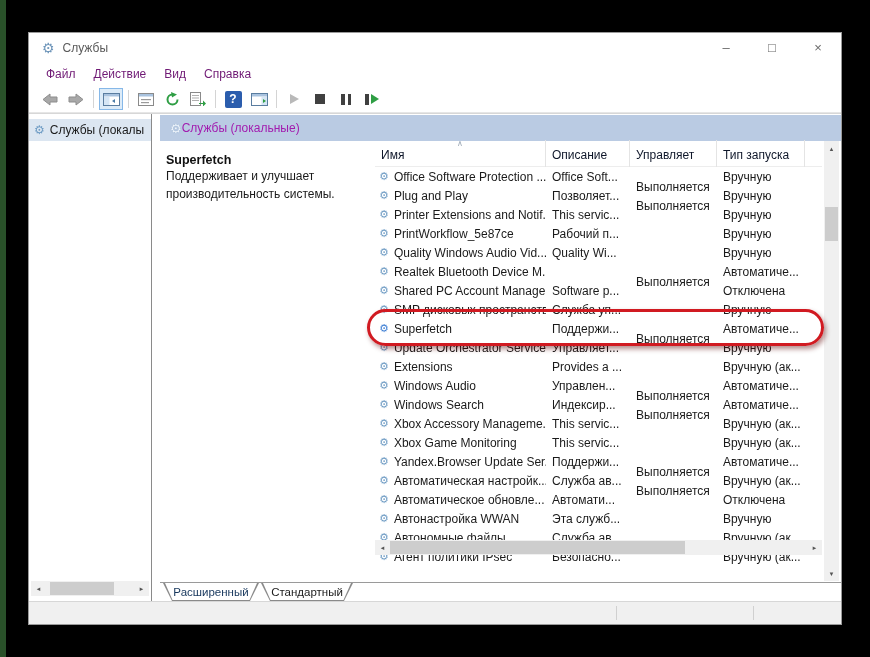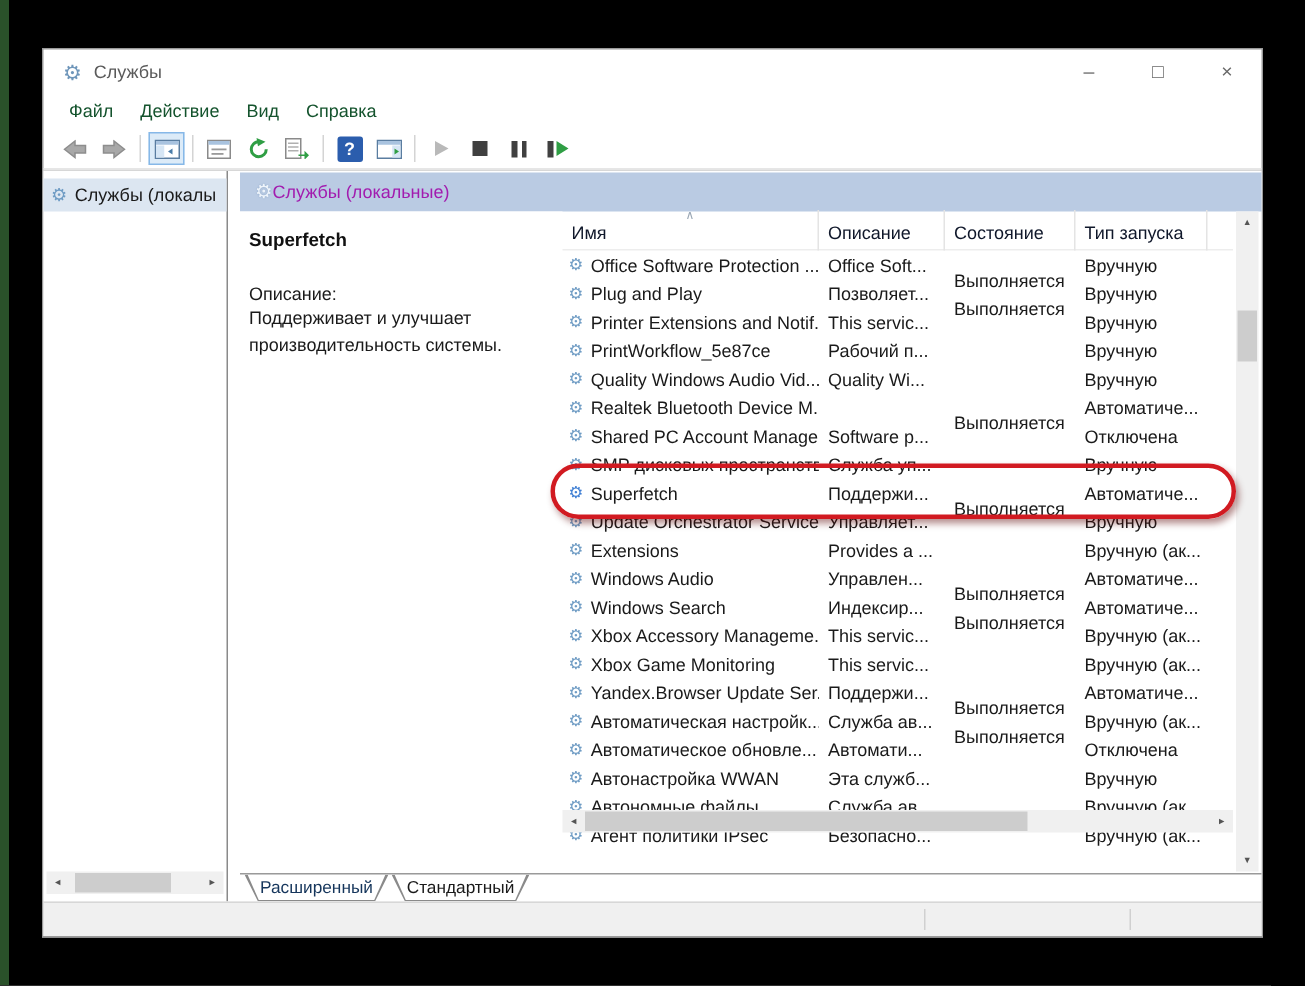--- a/index.html
+++ b/index.html
@@ -10,21 +10,21 @@
 
   
   .titlebar{position:absolute;left:0;top:0;width:100%;height:29px;display:flex;align-items:center;}
   .titlebar .app-icon{margin-left:13px;font-size:14px;color:#6f96ba;line-height:1;}
   .titlebar .title{margin-left:8px;font-size:12px;color:#5a5a5a;}
   .win-controls{margin-left:auto;display:flex;height:100%;}
   .win-btn{width:46px;height:100%;display:flex;align-items:center;justify-content:center;color:#6a6a6a;font-size:13px;}
 
   
   .menubar{position:absolute;left:0;top:29px;width:100%;height:24px;display:flex;align-items:center;padding-left:8px;}
-  .menu-item{padding:0 9px;font-size:12px;color:#14532d;}
+  .menu-item{padding:0 9px;font-size:12px;color:#701a75;}
 
   
   .toolbar{position:absolute;left:0;top:53px;width:100%;height:27px;display:flex;align-items:center;padding-left:8px;border-bottom:1px solid #e6e6e6;}
   .tb-btn{width:24px;height:22px;display:flex;align-items:center;justify-content:center;margin:0 1px;}
   .tb-btn.toggled{background:#dcebf8;border:1px solid #86b8e8;}
   .tb-sep{width:1px;height:18px;background:#d4d4d4;margin:0 4px;}
   .play-tri{width:0;height:0;border-left:9px solid #b9b9b9;border-top:5.5px solid transparent;border-bottom:5.5px solid transparent;}
   .stop-sq{width:10px;height:10px;background:#404040;}
   .pause-bars{display:flex;gap:3px;}
   .pause-bars i{width:3.5px;height:11px;background:#404040;}
@@ -220,30 +220,29 @@
 
       <div class="right-panel">
 
         <div class="panel-header" style="background: rgb(186, 203, 227);">
           <span class="gear">⚙</span>
           <span class="ph-title">Службы (локальные)</span>
         </div>
 
         <div class="detail-pane">
           <div class="svc-name">Superfetch</div>
-          <div class="svc-desc-label">Описание:</div>
           <div class="svc-desc">Поддерживает и улучшает производительность системы.</div>
         </div>
 
         <div class="table-pane">
           <div class="thead">
             <span class="sort-mark">∧</span>
             <span class="th c0">Имя</span>
             <span class="th c1">Описание</span>
-            <span class="th c2">Состояние</span>
+            <span class="th c2">Управляет</span>
             <span class="th c3">Тип запуска</span>
           </div>
           <div class="tbody">
   <div class="trow">
     <span class="cell c-name">
                   <span class="row-gear">⚙</span>
                   <span class="nm">Office Software Protection ...</span>
                 </span>
     <span class="cell c-desc">Office Soft...</span>
     <span class="cell c-status">Выполняется</span>

